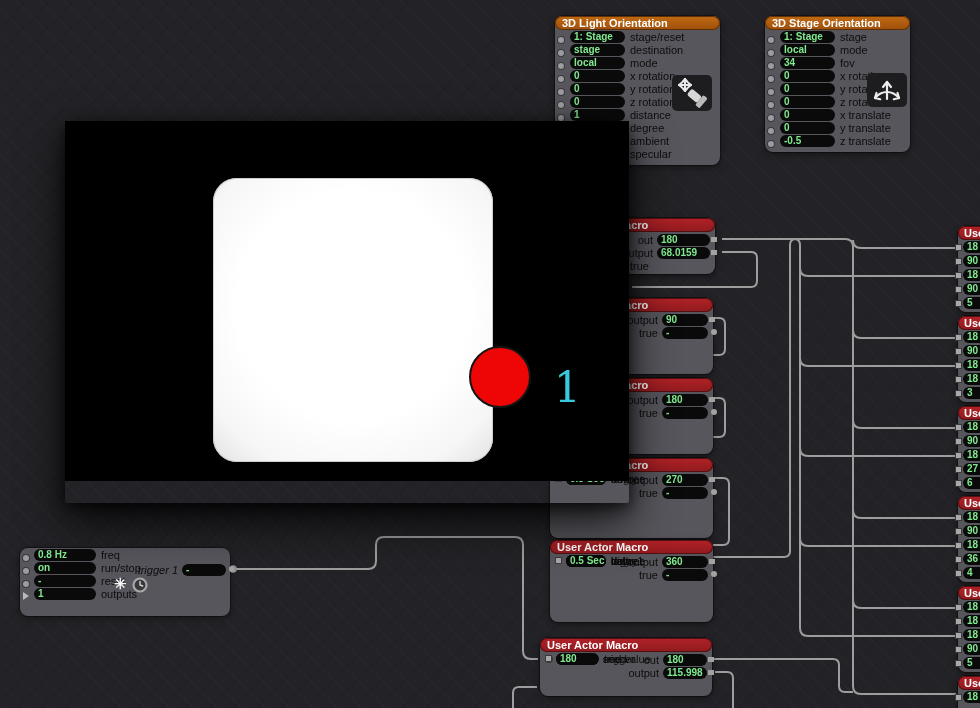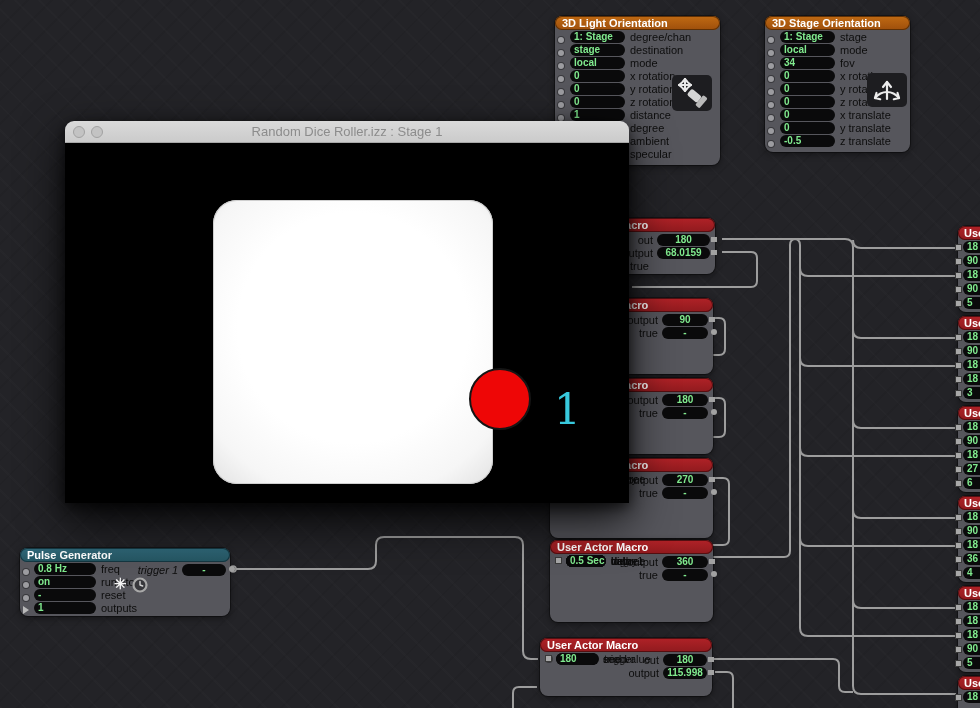--- a/index.html
+++ b/index.html
@@ -30,21 +30,21 @@
   .l{font-size:11px;color:#0d0d0d;margin-left:5px;white-space:nowrap;}
 
   .pc2{width:6px;height:6px;border-radius:50%;background:#9c9ca0;
        box-shadow:0 0 0 1px #39393d;margin:0 6px 0 3px;flex:none;}
   .pp{flex:none;margin:0 5px 0 3px;}
   .pp.c{width:6px;height:6px;border-radius:50%;background:#9c9ca0;box-shadow:0 0 0 1px #39393d;}
   .pp.t{width:0;height:0;border-top:4px solid transparent;border-bottom:4px solid transparent;
         border-left:6px solid #b9b9b9;}
   .pp.s{width:5px;height:5px;background:#a8a8a8;box-shadow:0 0 0 1px #3a3a3a;}
 
-  .orow{position:absolute;right:5px;height:13px;display:flex;align-items:center;text-align:center;}
+  .orow{position:absolute;right:5px;height:13px;display:flex;align-items:center;}
   .ol{font-size:11px;color:#0d0d0d;margin-right:4px;white-space:nowrap;}
   .otab{position:absolute;right:-7px;top:4px;width:6px;height:5px;background:#a2a2a2;}
   .opc{position:absolute;right:-9px;top:3px;width:6px;height:6px;border-radius:50%;background:#a2a2a2;}
   .irow{position:absolute;left:3px;height:13px;display:flex;align-items:center;}
 
   
   .rn .rrow{position:relative;height:14px;display:flex;align-items:center;}
   .rn .pp{margin:0 2px 0 -2px;}
   .rn .tb{padding-left:6px;}
 
@@ -110,21 +110,21 @@
     </g>
   </svg>
 
   <div class="n" style="left:555px;top:16px;width:165px;height:149px;">
     <span class="tb or">3D Light Orientation</span>
     <div>
 
         <div class="row">
           <span class="pc2"></span>
           <span class="b w55">1: Stage</span>
-          <span class="l">degree/chan</span>
+          <span class="l">stage/reset</span>
         </div>
 
         <div class="row">
           <span class="pc2"></span>
           <span class="b w55">stage</span>
           <span class="l">destination</span>
         </div>
 
         <div class="row">
           <span class="pc2"></span>
@@ -415,21 +415,20 @@
 
         <div class="irow m6">
           <span class="pp s"></span>
           <span class="b w42">180</span>
           <span class="l">end value</span>
         </div>
       </div>
   </div>
 
   <div class="n" style="left:20px;top:548px;width:210px;height:68px;">
-    <span class="tb tl">Pulse Generator</span>
     <div>
 
         <div class="row">
           <span class="pp c"></span>
           <span class="b w62">0.8 Hz</span>
           <span class="l">freq</span>
         </div>
 
         <div class="row">
           <span class="pp c"></span>
@@ -598,25 +597,20 @@
     <div>
 
     <div class="rrow">
           <span class="pp s"></span>
           <span class="b w40">18</span>
         </div>
       </div>
   </div>
 
   <div id="stageWin">
-    <div class="wtb">
-      <span class="wbtn b1"></span>
-      <span class="wbtn b2"></span>
-      <span class="wtitle">Random Dice Roller.izz : Stage 1</span>
-    </div>
     <div class="wcontent">
       <div class="die">
         <div class="pip"></div>
       </div>
       <div class="dienum">1</div>
     </div>
   </div>
 
 </div>
 

